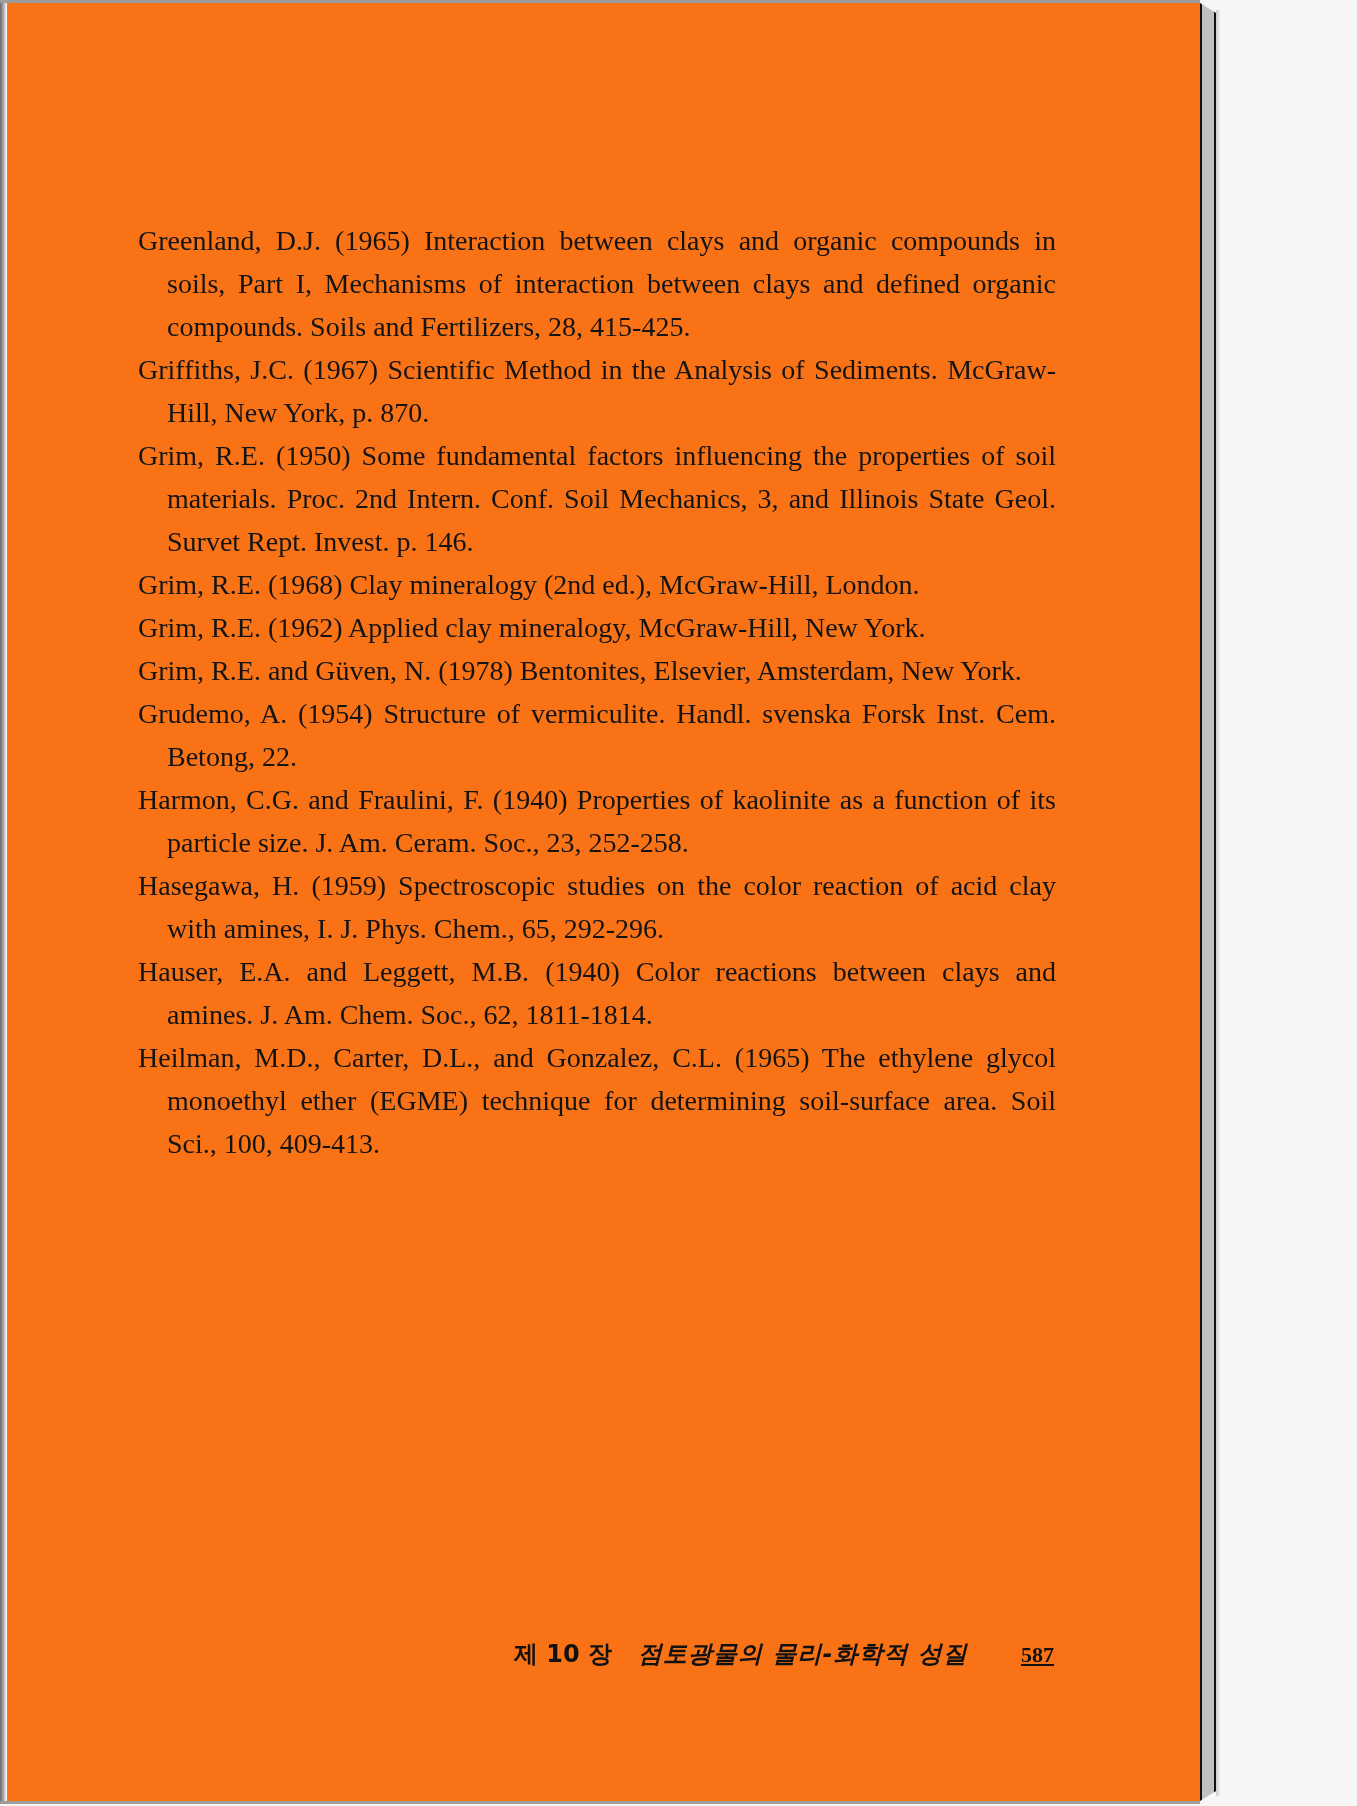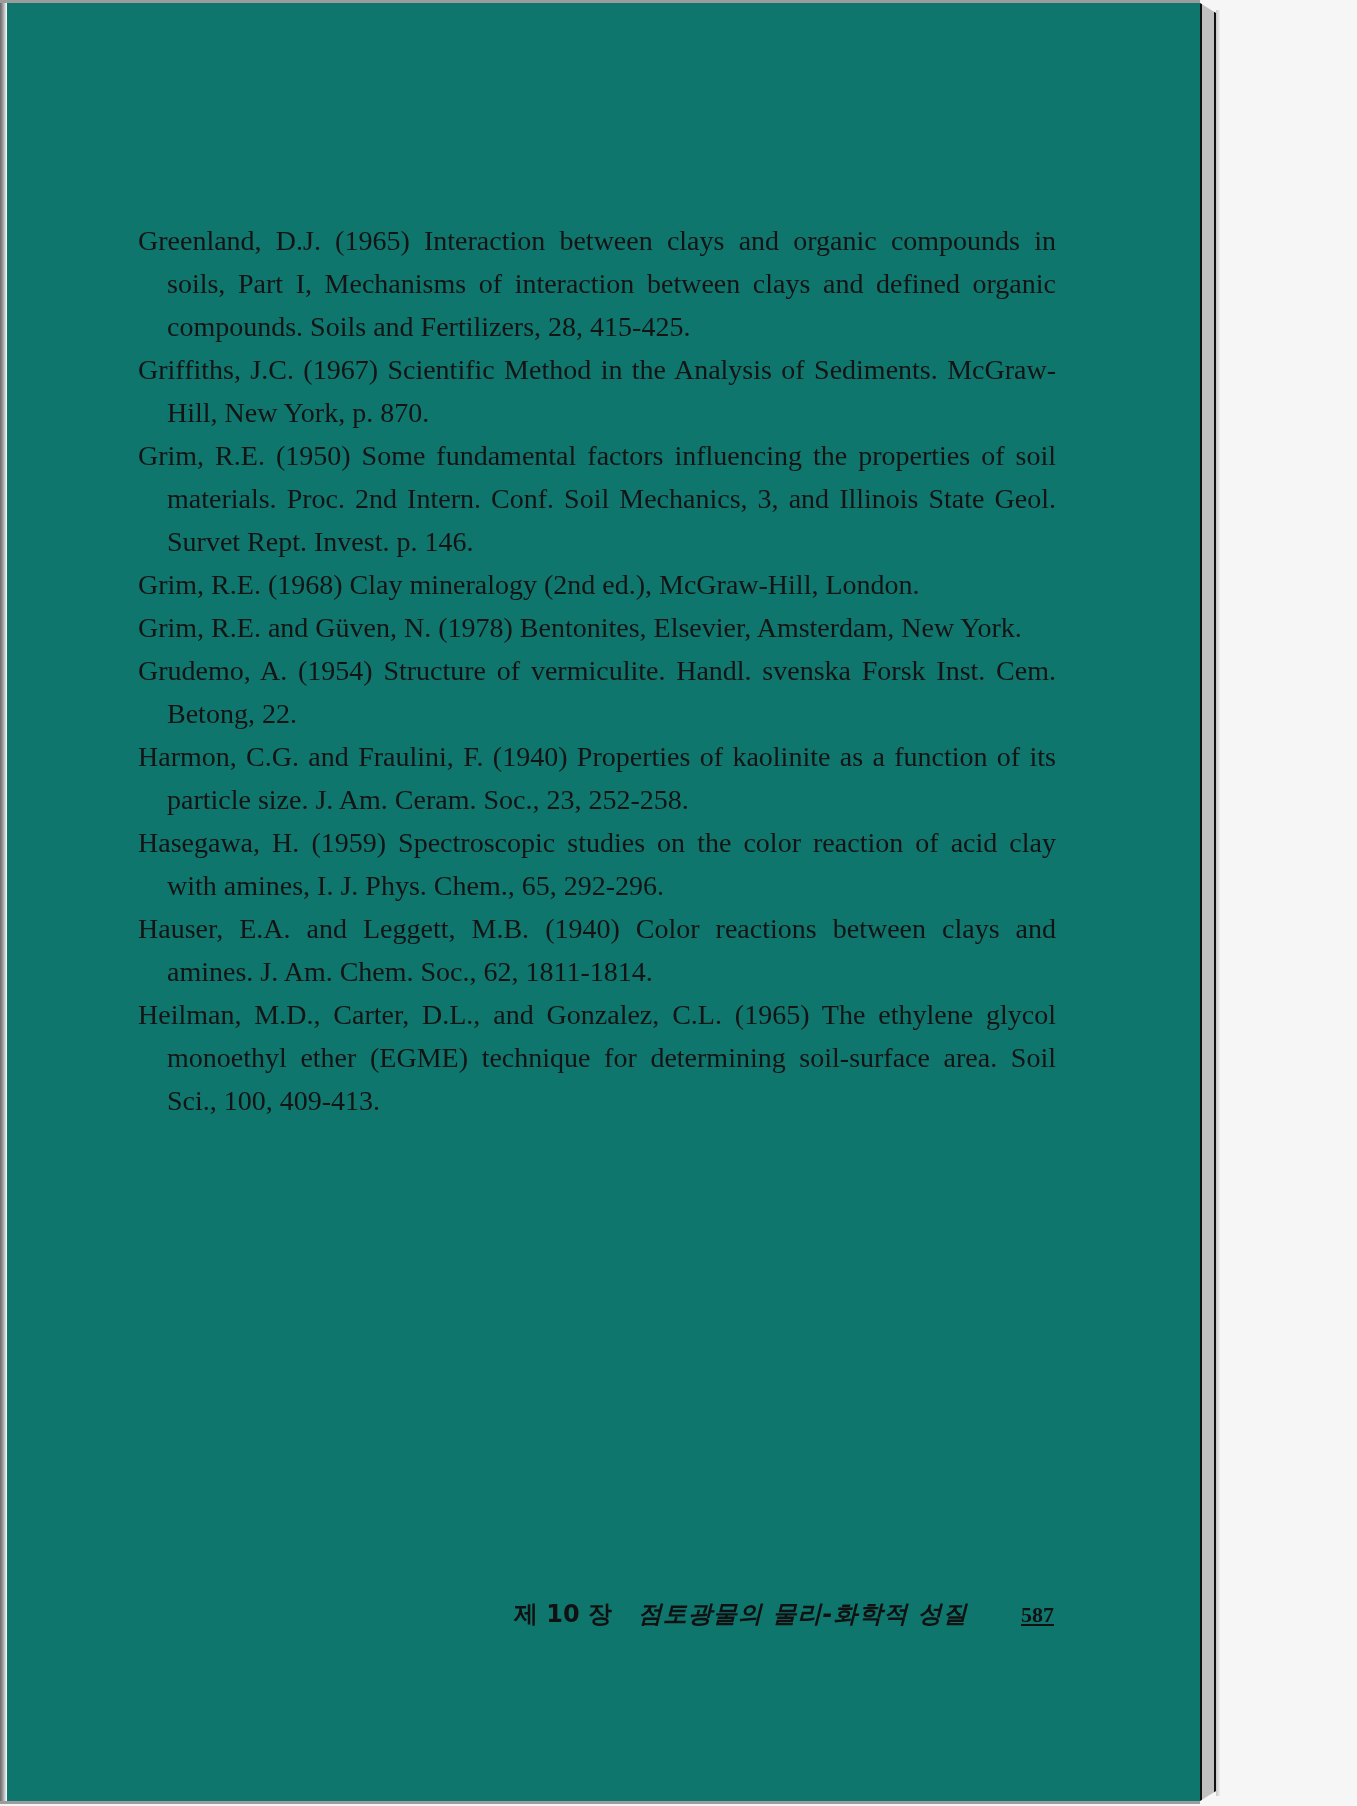--- a/index.html
+++ b/index.html
@@ -15,21 +15,21 @@
       font-family: "Liberation Serif", "DejaVu Serif", serif;
       color: #141414;
     }
     
     .page {
       position: absolute;
       left: 0;
       top: 0;
       width: 1200px;
       height: 1804px;
-      background: #0f766e;
+      background: #f97316;
     }
     .frame-top {
       position: absolute;
       left: 0; top: 0;
       width: 1200px; height: 3px;
       background: #9c9c9c;
     }
     .frame-bottom {
       position: absolute;
       left: 0; top: 1801px;
@@ -88,20 +88,21 @@
       display: flex;
       align-items: baseline;
       font-family: "DejaVu Sans", sans-serif;
       font-weight: bold;
       font-size: 24px;
       color: #111;
       white-space: nowrap;
     }
     .footer .chapter {
       margin-right: 26px;
+      margin-top: 40px;
     }
     .footer .title {
       letter-spacing: 1px;
       font-style: italic;
     }
     .footer .page-num {
       margin-left: auto;
       font-family: "Liberation Serif", serif;
       font-size: 22px;
       font-weight: bold;
@@ -114,20 +115,21 @@
 <div class="page">
   <div class="frame-top"></div>
   <div class="frame-left"></div>
   <div class="frame-bottom"></div>
 
   <div class="refs">
     <p class="ref">Greenland, D.J. (1965) Interaction between clays and organic compounds in soils, Part I, Mechanisms of interaction between clays and defined organic compounds. Soils and Fertilizers, 28, 415-425.</p>
     <p class="ref">Griffiths, J.C. (1967) Scientific Method in the Analysis of Sediments. McGraw-Hill, New York, p. 870.</p>
     <p class="ref">Grim, R.E. (1950) Some fundamental factors influencing the properties of soil materials. Proc. 2nd Intern. Conf. Soil Mechanics, 3, and Illinois State Geol. Survet Rept. Invest. p. 146.</p>
     <p class="ref">Grim, R.E. (1968) Clay mineralogy (2nd ed.), McGraw-Hill, London.</p>
+    <p class="ref">Grim, R.E. (1962) Applied clay mineralogy, McGraw-Hill, New York.</p>
     <p class="ref">Grim, R.E. and Güven, N. (1978) Bentonites, Elsevier, Amsterdam, New York.</p>
     <p class="ref">Grudemo, A. (1954) Structure of vermiculite. Handl. svenska Forsk Inst. Cem. Betong, 22.</p>
     <p class="ref">Harmon, C.G. and Fraulini, F. (1940) Properties of kaolinite as a function of its particle size. J. Am. Ceram. Soc., 23, 252-258.</p>
     <p class="ref">Hasegawa, H. (1959) Spectroscopic studies on the color reaction of acid clay with amines, I. J. Phys. Chem., 65, 292-296.</p>
     <p class="ref">Hauser, E.A. and Leggett, M.B. (1940) Color reactions between clays and amines. J. Am. Chem. Soc., 62, 1811-1814.</p>
     <p class="ref">Heilman, M.D., Carter, D.L., and Gonzalez, C.L. (1965) The ethylene glycol monoethyl ether (EGME) technique for determining soil-surface area. Soil Sci., 100, 409-413.</p>
   </div>
 
   <div class="footer">
     <span class="chapter">제 10 장</span>

